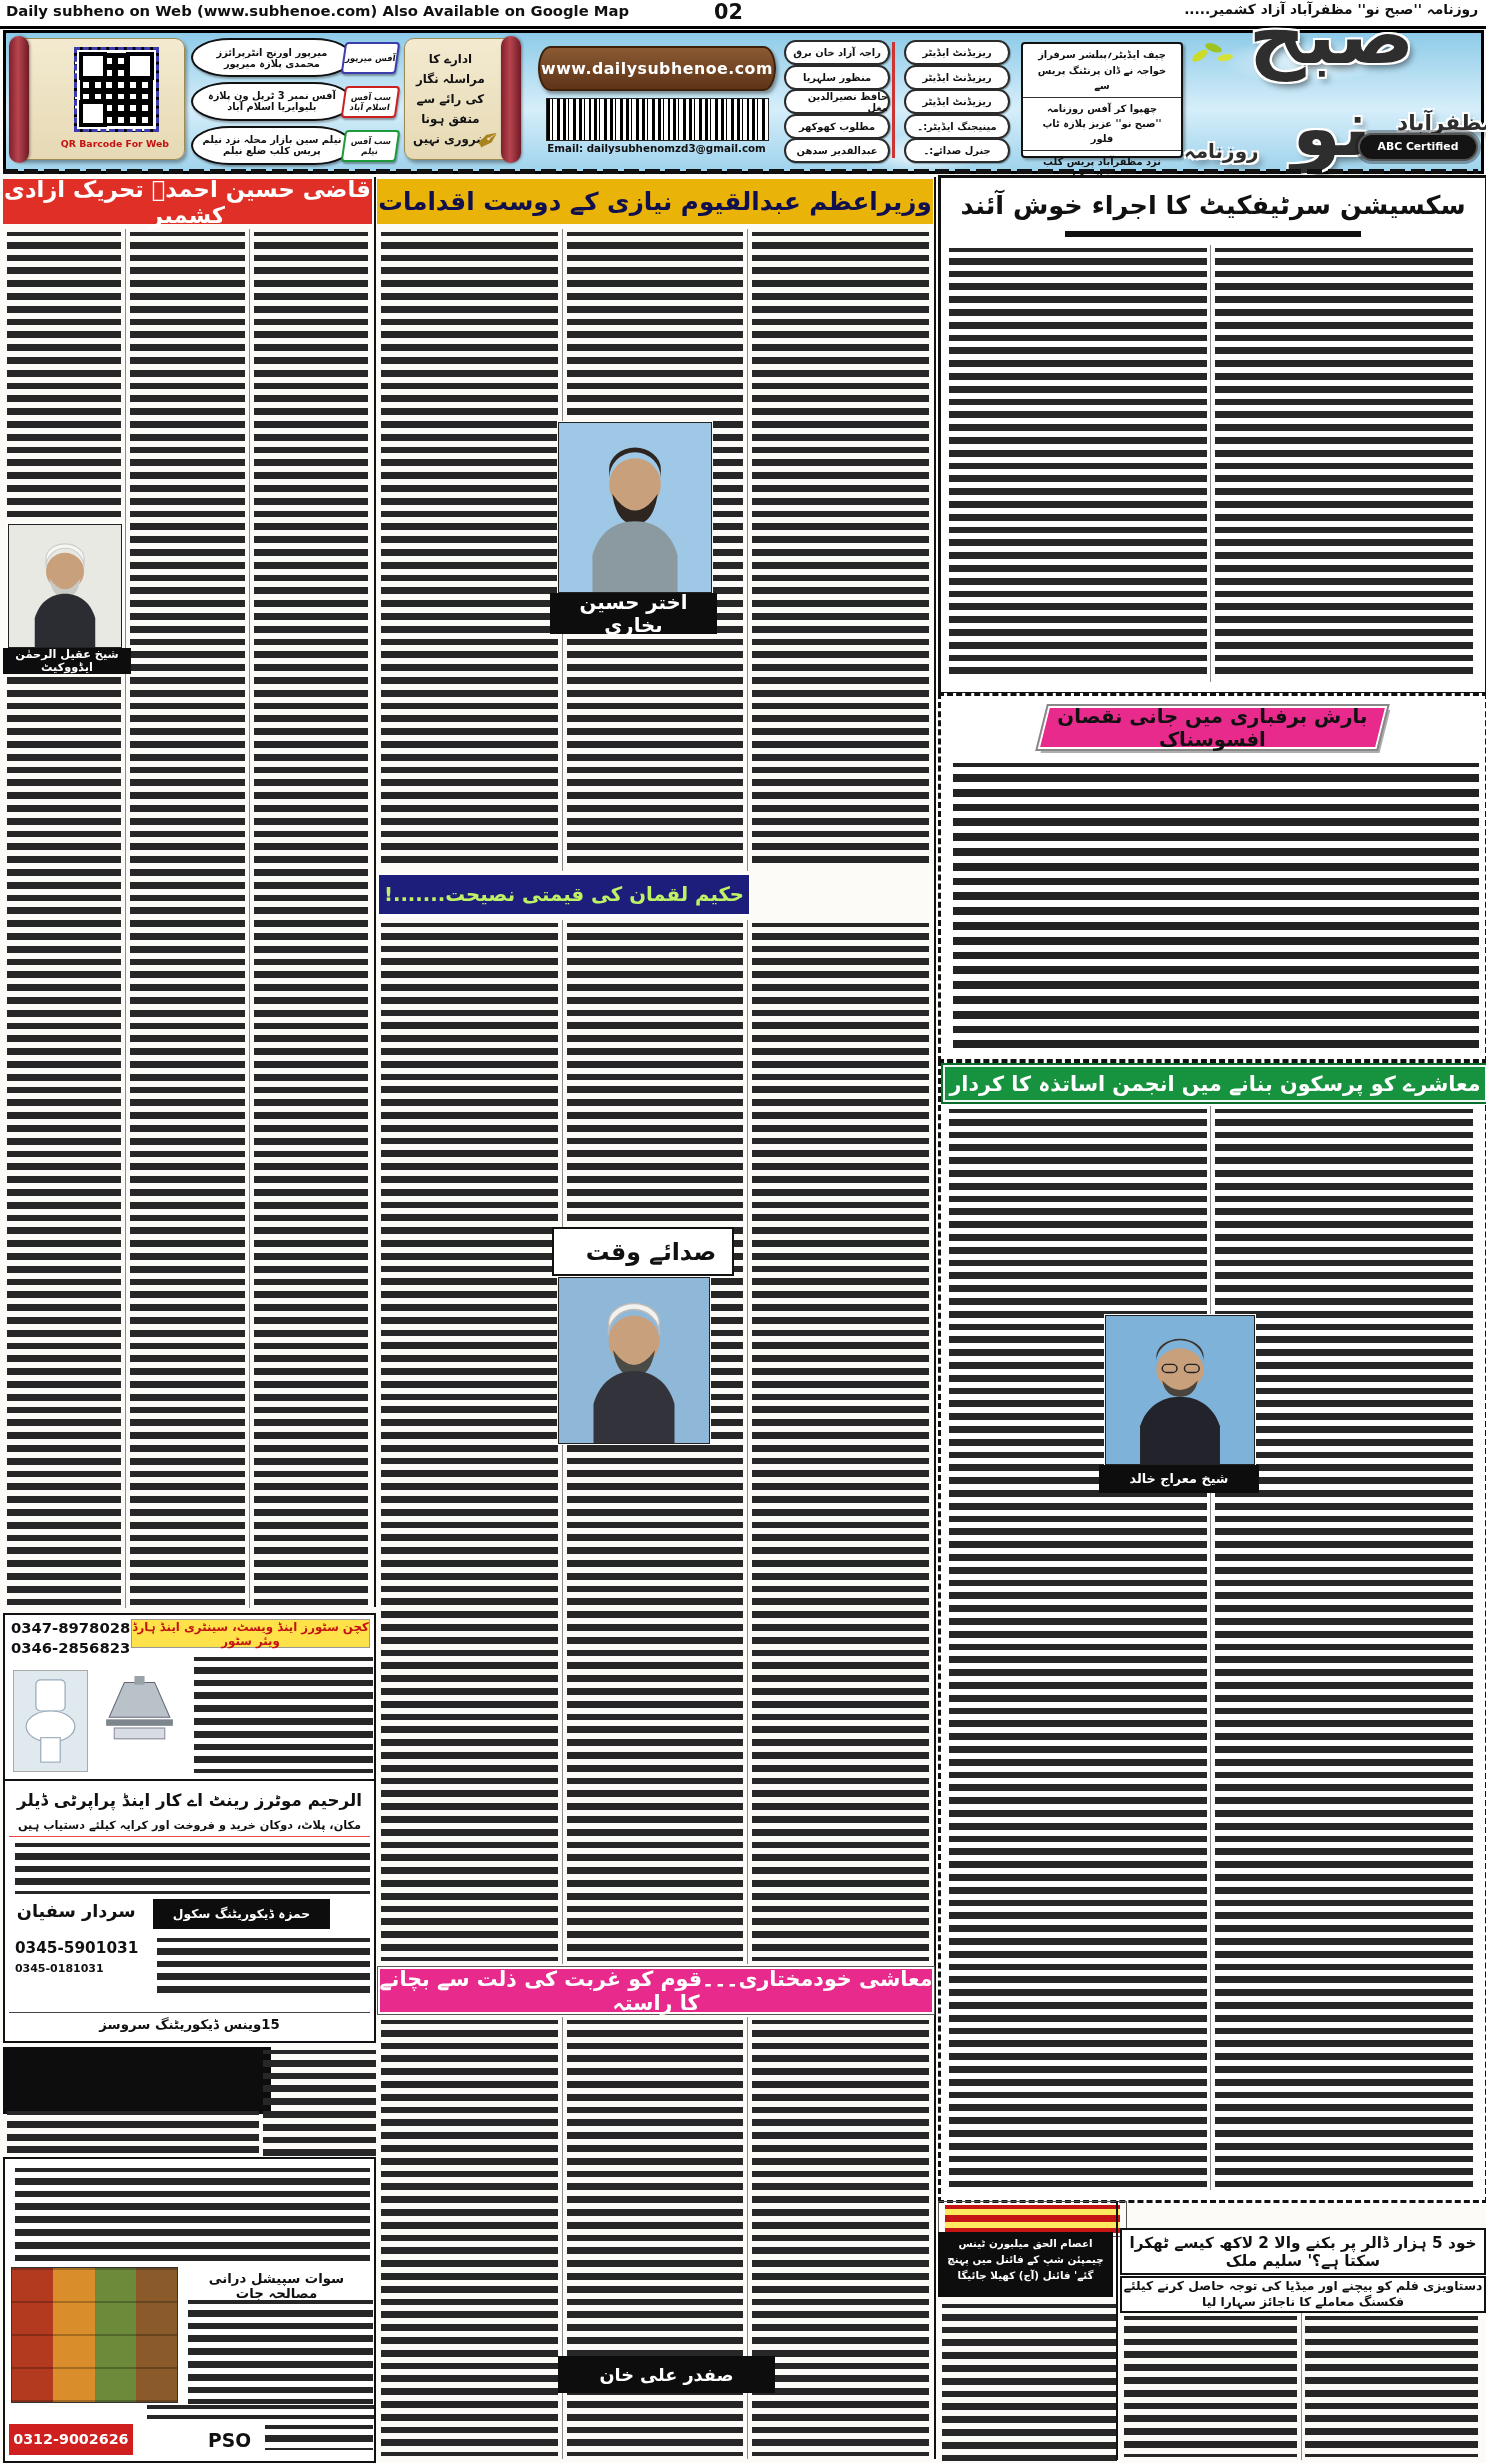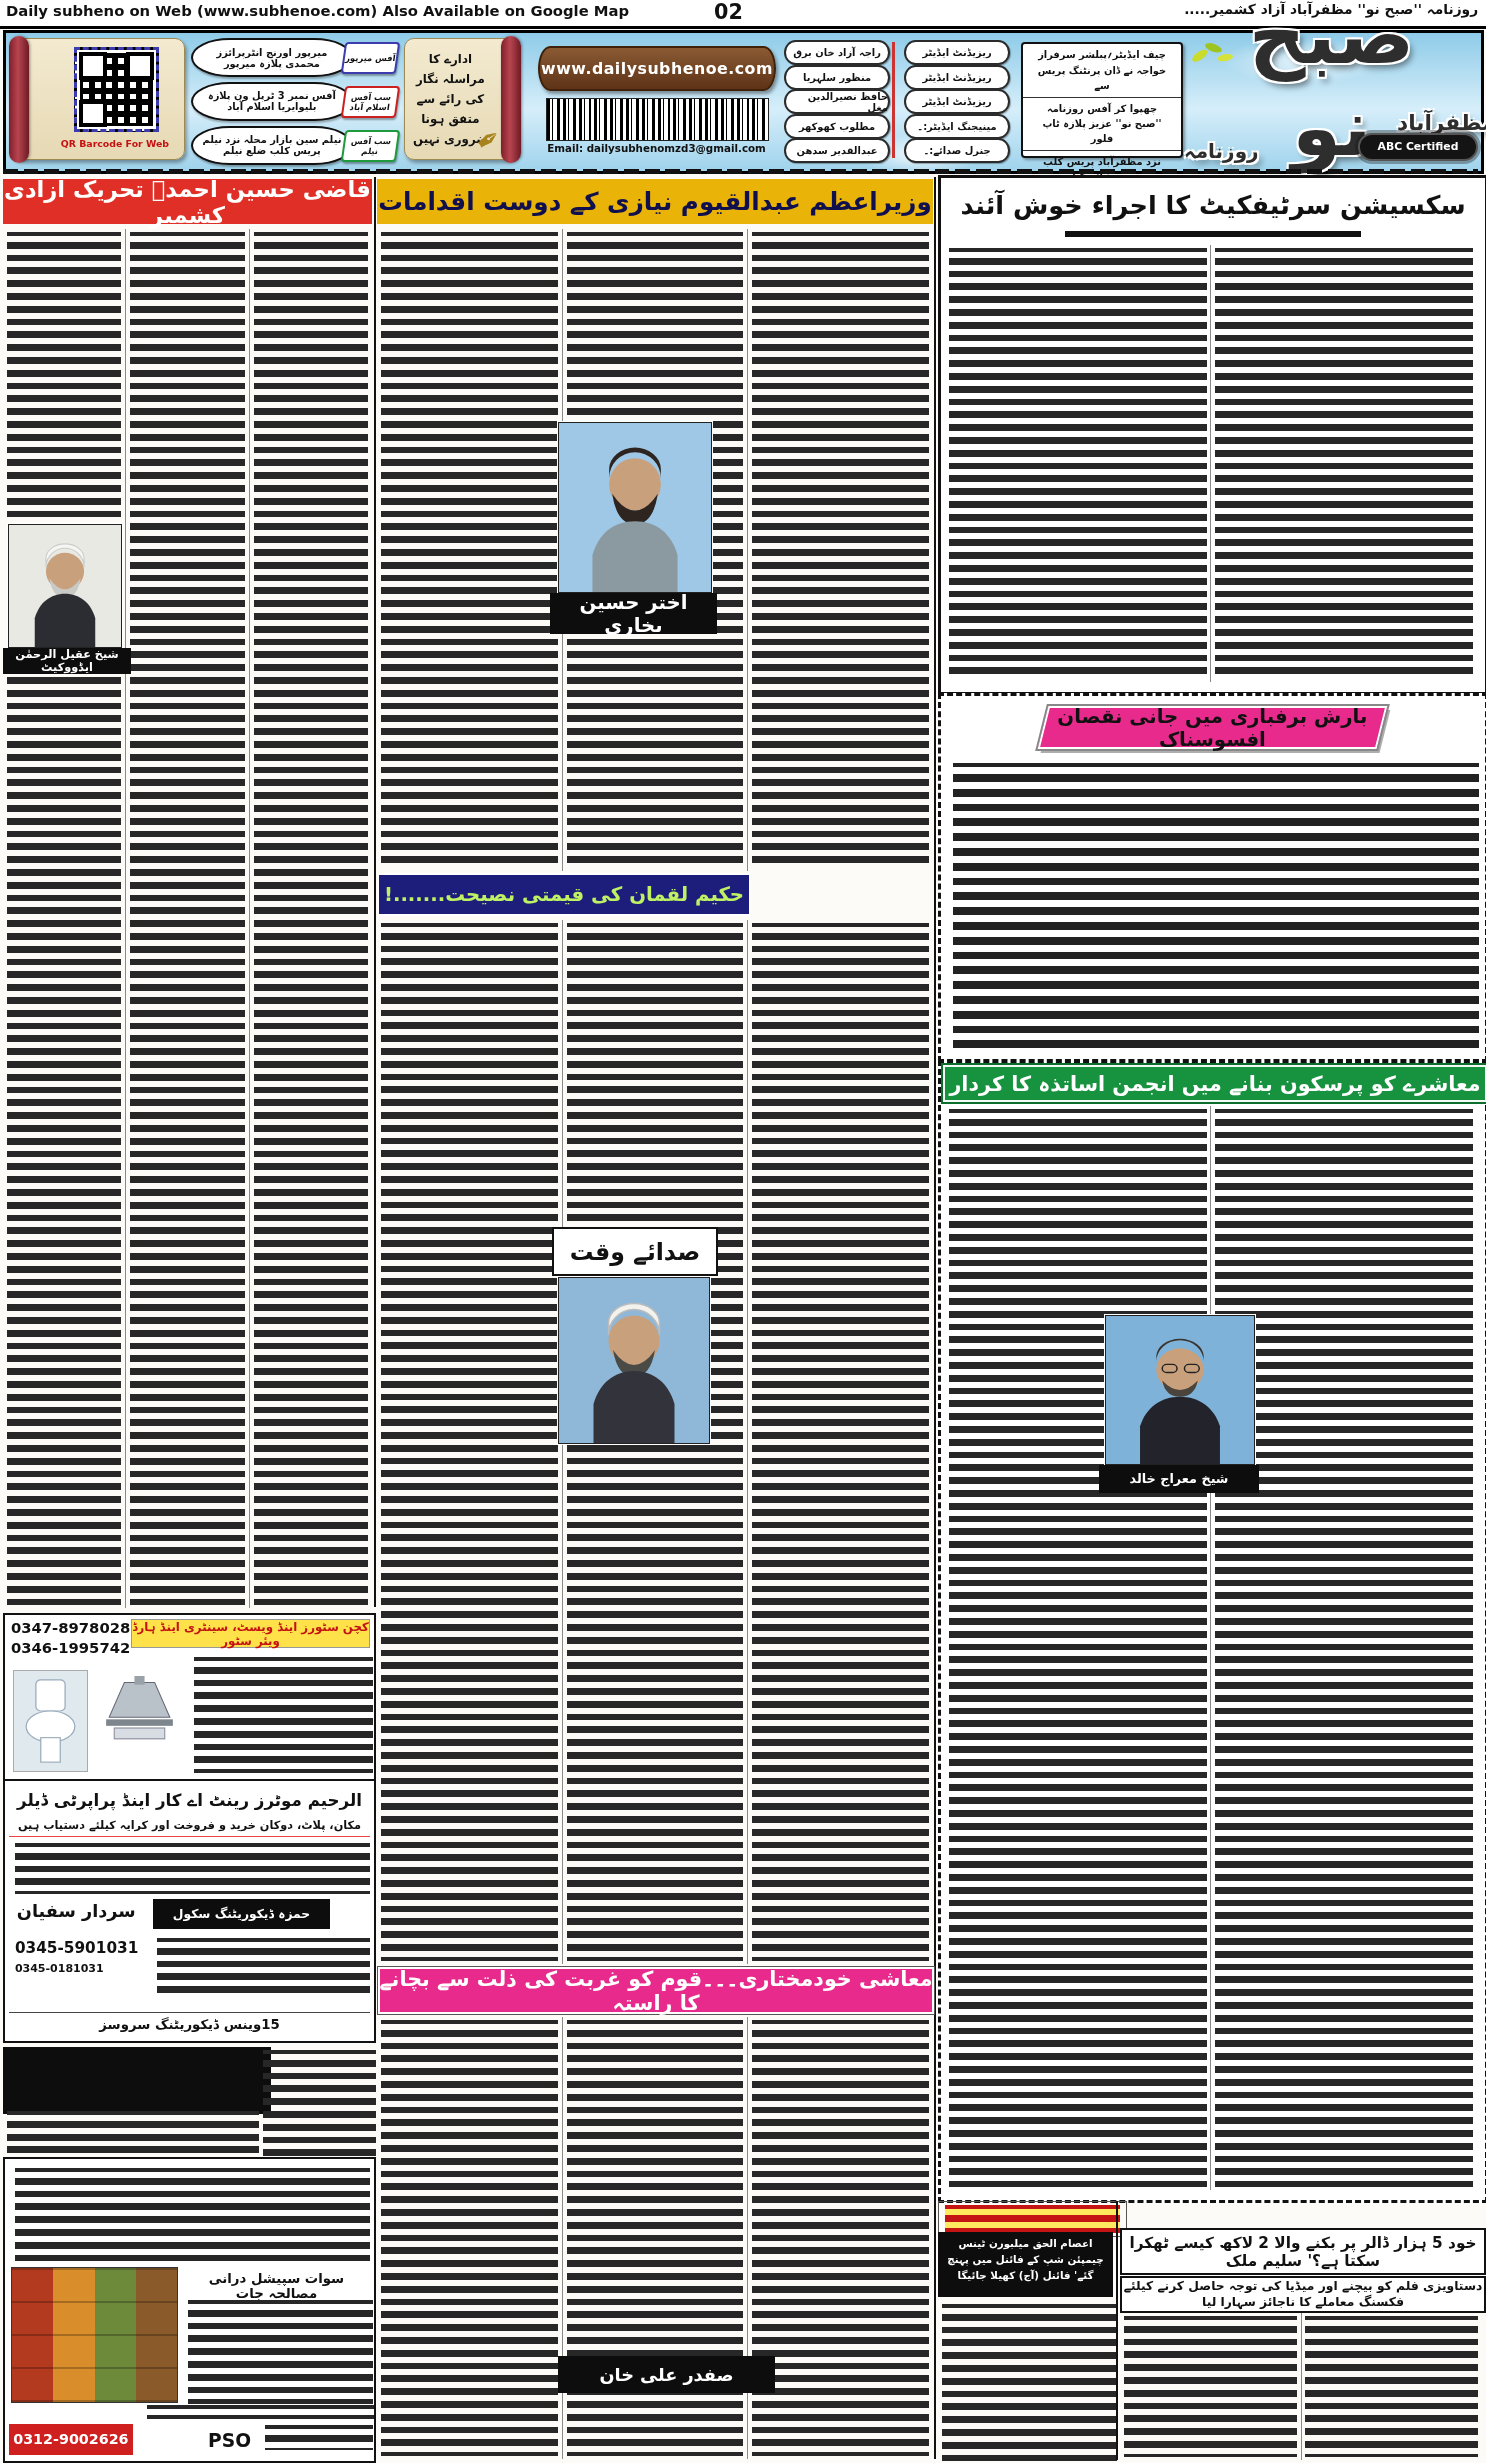--- a/index.html
+++ b/index.html
@@ -168,21 +168,21 @@
       <circle cx="50" cy="42" r="17" fill="#c9a07c"></circle>
       <path d="M33 38a17 17 0 0 1 34 0l0-8a17 13 0 0 0-34 0Z" fill="#f5f5f2" stroke="#ccc"></path>
       <path d="M36 48q14 20 28 0q-3 18-14 18t-14-18Z" fill="#c9c9c6"></path>
       <path d="M50 62C37 62 27 70 23 84L23 110L77 110L77 84C73 70 63 62 50 62Z" fill="#2c2c33"></path>
     </svg>
   </div>
   <div class="abs blackbar cen urdu b" style="left:3px;top:648px;width:128px;height:25.6px;font-size:11.3px;">شیخ عقیل الرحمٰن ایڈووکیٹ</div>
 
   <div class="abs adbox" style="left:3px;top:1613px;width:369px;height:164px;">
     <div class="abs b" style="left:5.9px;top:3.9px;font-size:14.8px;">0347-8978028</div>
-    <div class="abs b" style="left:5.9px;top:23.6px;font-size:14.8px;">0346-1995742</div>
+    <div class="abs b" style="left:5.9px;top:23.6px;font-size:14.8px;">0346-2856823</div>
     <div class="abs cen urdu b" style="left:126px;top:3.9px;right:3.9px;height:27.6px;background:#ffe24a;color:#c41212;font-size:11.8px;border:1px solid #999;">کچن سٹورز اینڈ ویسٹ، سینٹری اینڈ ہارڈ ویئر سٹور</div>
     <div class="abs" style="left:7.9px;top:55px;width:73px;height:100px;background:#dfe9ee;border:1px solid #aaa;">
       <svg viewBox="0 0 60 90" width="100%" height="100%" preserveAspectRatio="none">
         <rect x="18" y="8" width="24" height="28" rx="4" fill="#fff" stroke="#9ab"></rect>
         <ellipse cx="30" cy="50" rx="20" ry="14" fill="#fff" stroke="#9ab"></ellipse>
         <rect x="22" y="60" width="16" height="22" fill="#fff" stroke="#9ab"></rect>
       </svg>
     </div>
     <div class="abs" style="left:89px;top:61px;width:91px;height:65px;">
       <svg viewBox="0 0 90 60" width="100%" height="100%" preserveAspectRatio="none">
@@ -242,21 +242,21 @@
   <div class="abs blackbar cen urdu b" style="left:550px;top:593px;width:167px;height:41px;font-size:19.7px;">اختر حسین بخاری</div>
 
   <div class="abs hl-navy cen urdu b" style="left:377px;top:873px;width:374px;height:43px;font-size:19.7px;">حکیم لقمان کی قیمتی نصیحت.......!</div>
 
   <div class="abs cols" style="left:377px;top:920px;width:556px;height:1044px;">
     <div class="col sim"></div>
     <div class="col sim"></div>
     <div class="col sim"></div>
   </div>
 
-  <div class="abs cen urdu" style="left:552px;top:1227px;width:162px;height:45px;background:#fff;border:2px solid #111;font-weight:900;font-size:23.6px;">صدائے وقت</div>
+  <div class="abs cen urdu" style="left:552px;top:1227px;width:162px;height:45px;background:#fff;border:2px solid #111;font-weight:900;font-size:23.6px;padding-left:16px;">صدائے وقت</div>
   <div class="abs photo" style="left:558px;top:1277px;width:150px;height:165px;">
     <svg viewBox="0 0 100 110" width="100%" height="100%" preserveAspectRatio="none">
       <rect width="100" height="110" fill="#8fb8d8"></rect>
       <circle cx="50" cy="42" r="17" fill="#c9a07c"></circle>
       <path d="M33 38a17 17 0 0 1 34 0l0-8a17 13 0 0 0-34 0Z" fill="#f2f2ee" stroke="#bbb"></path>
       <path d="M36 48q14 20 28 0q-3 18-14 18t-14-18Z" fill="#4a4a46"></path>
       <path d="M50 62C37 62 27 70 23 84L23 110L77 110L77 84C73 70 63 62 50 62Z" fill="#33343b"></path>
     </svg>
   </div>
 

